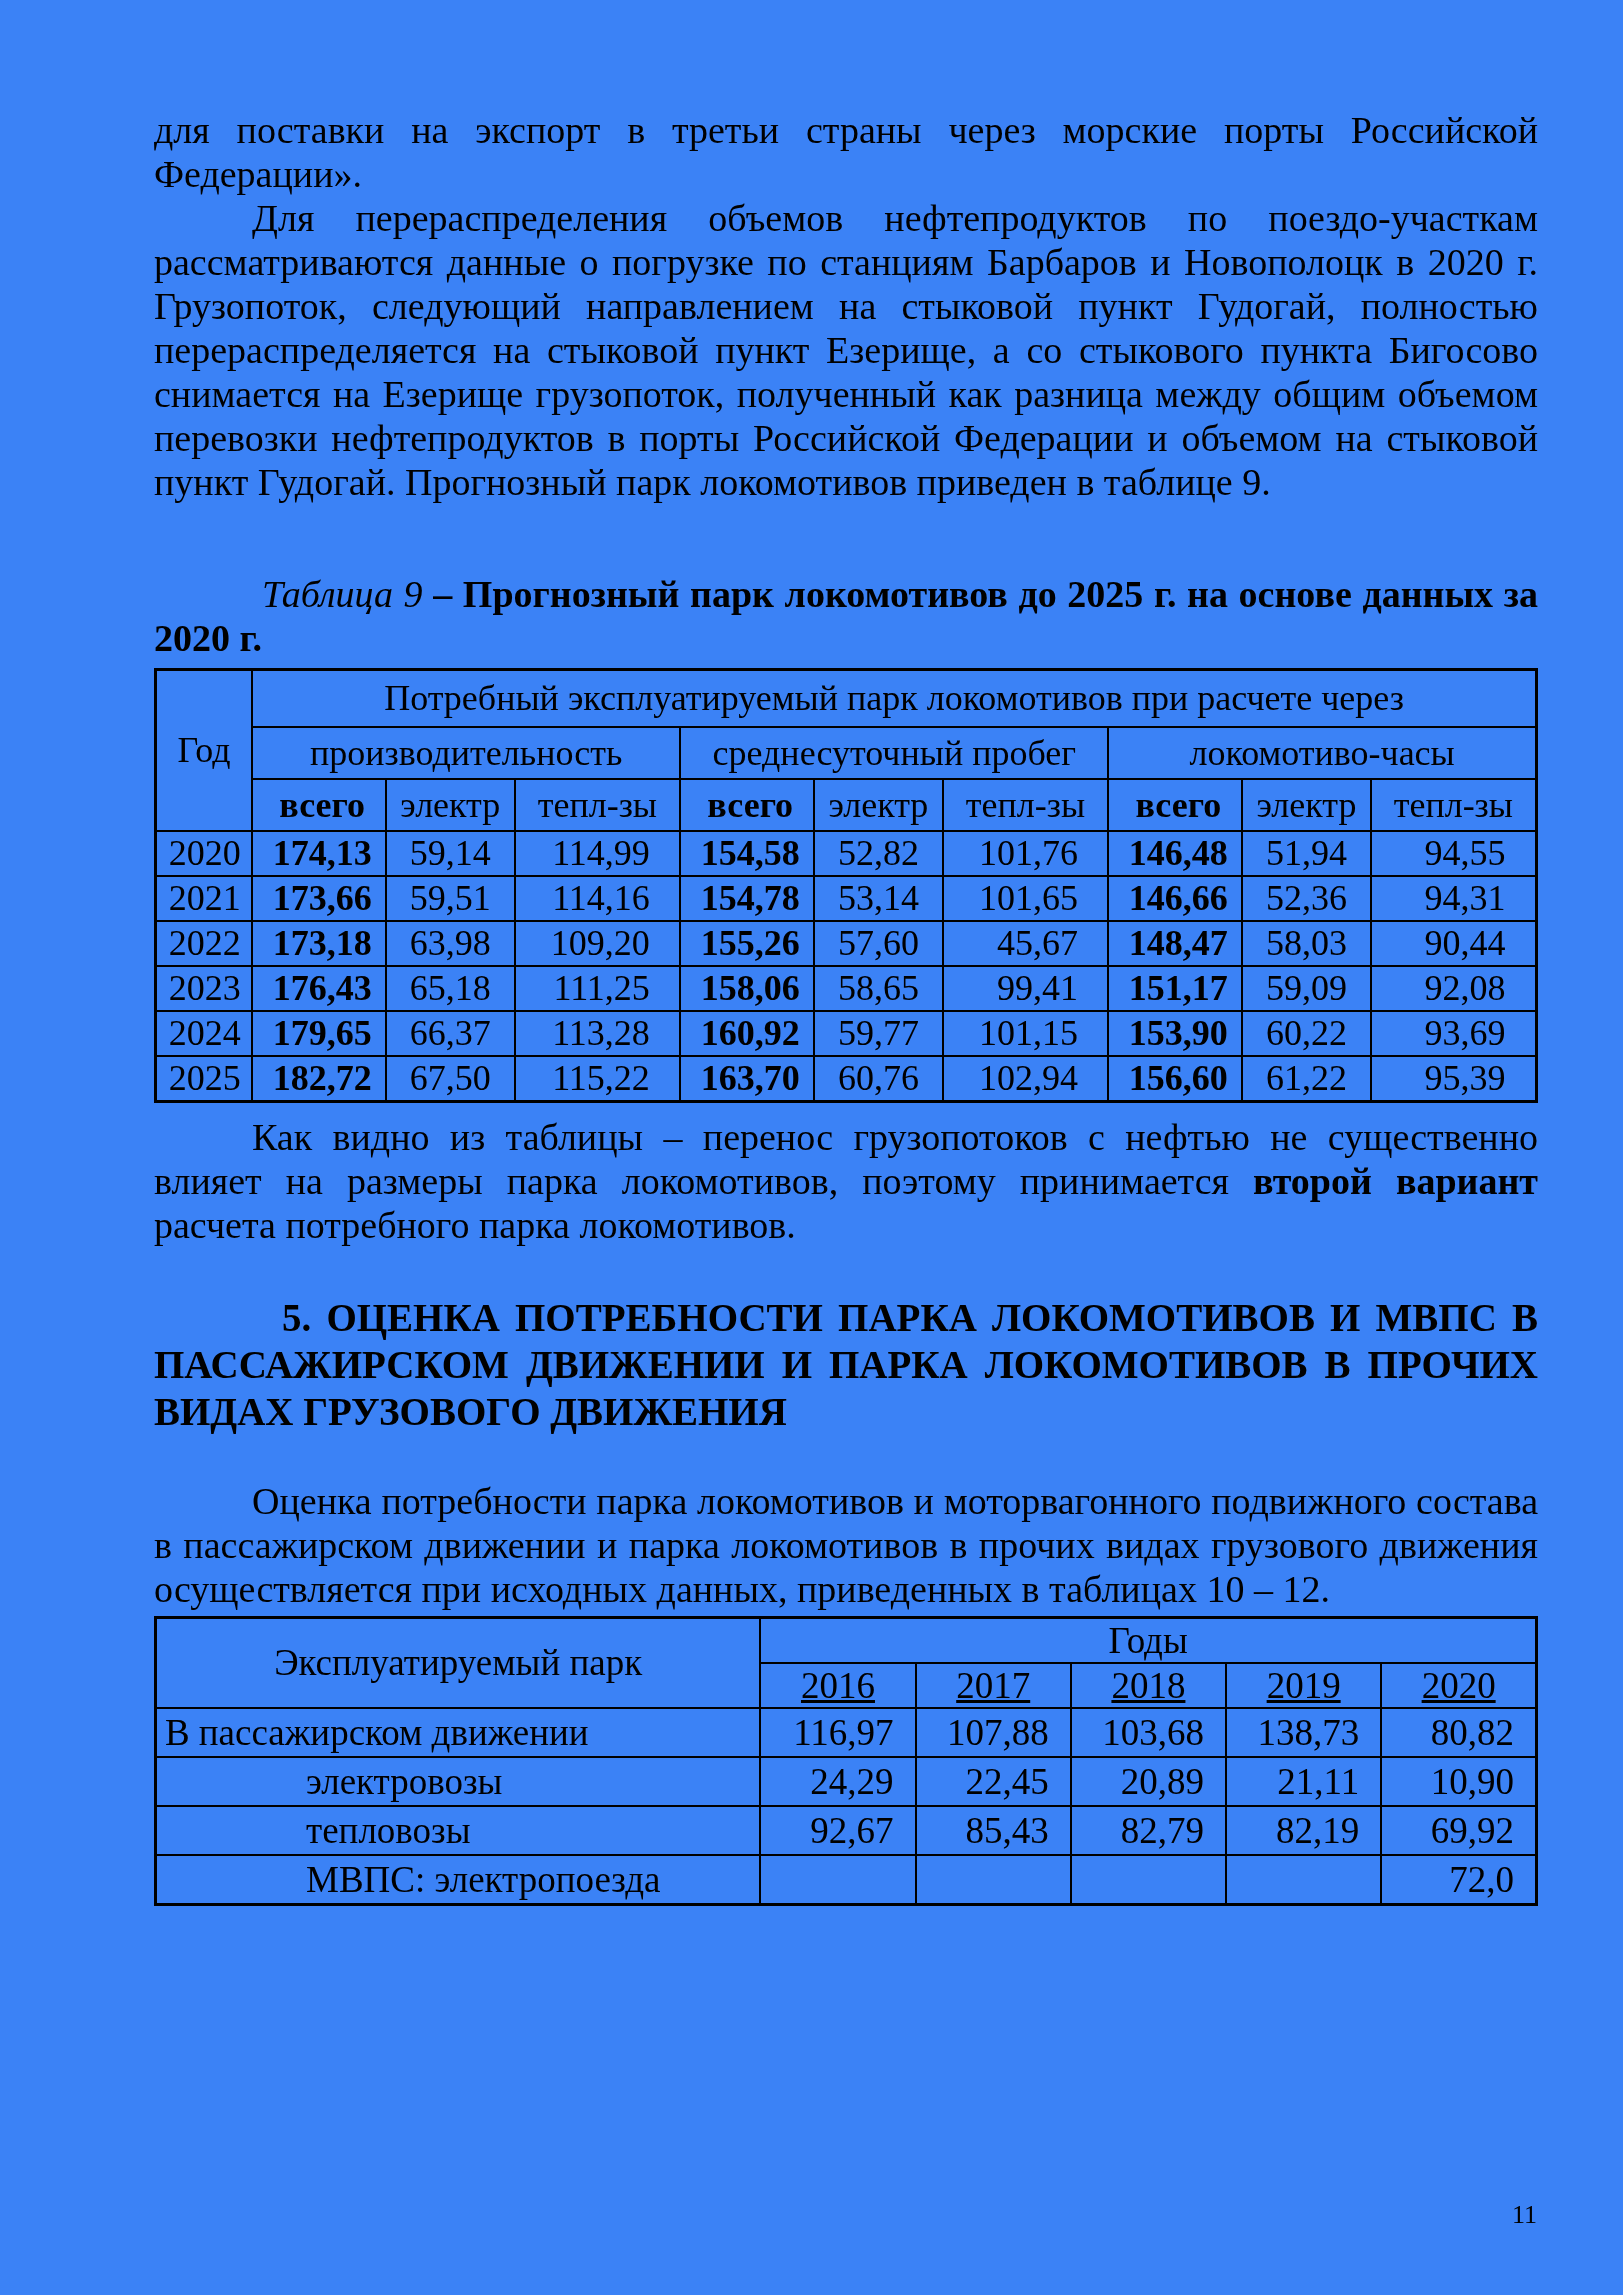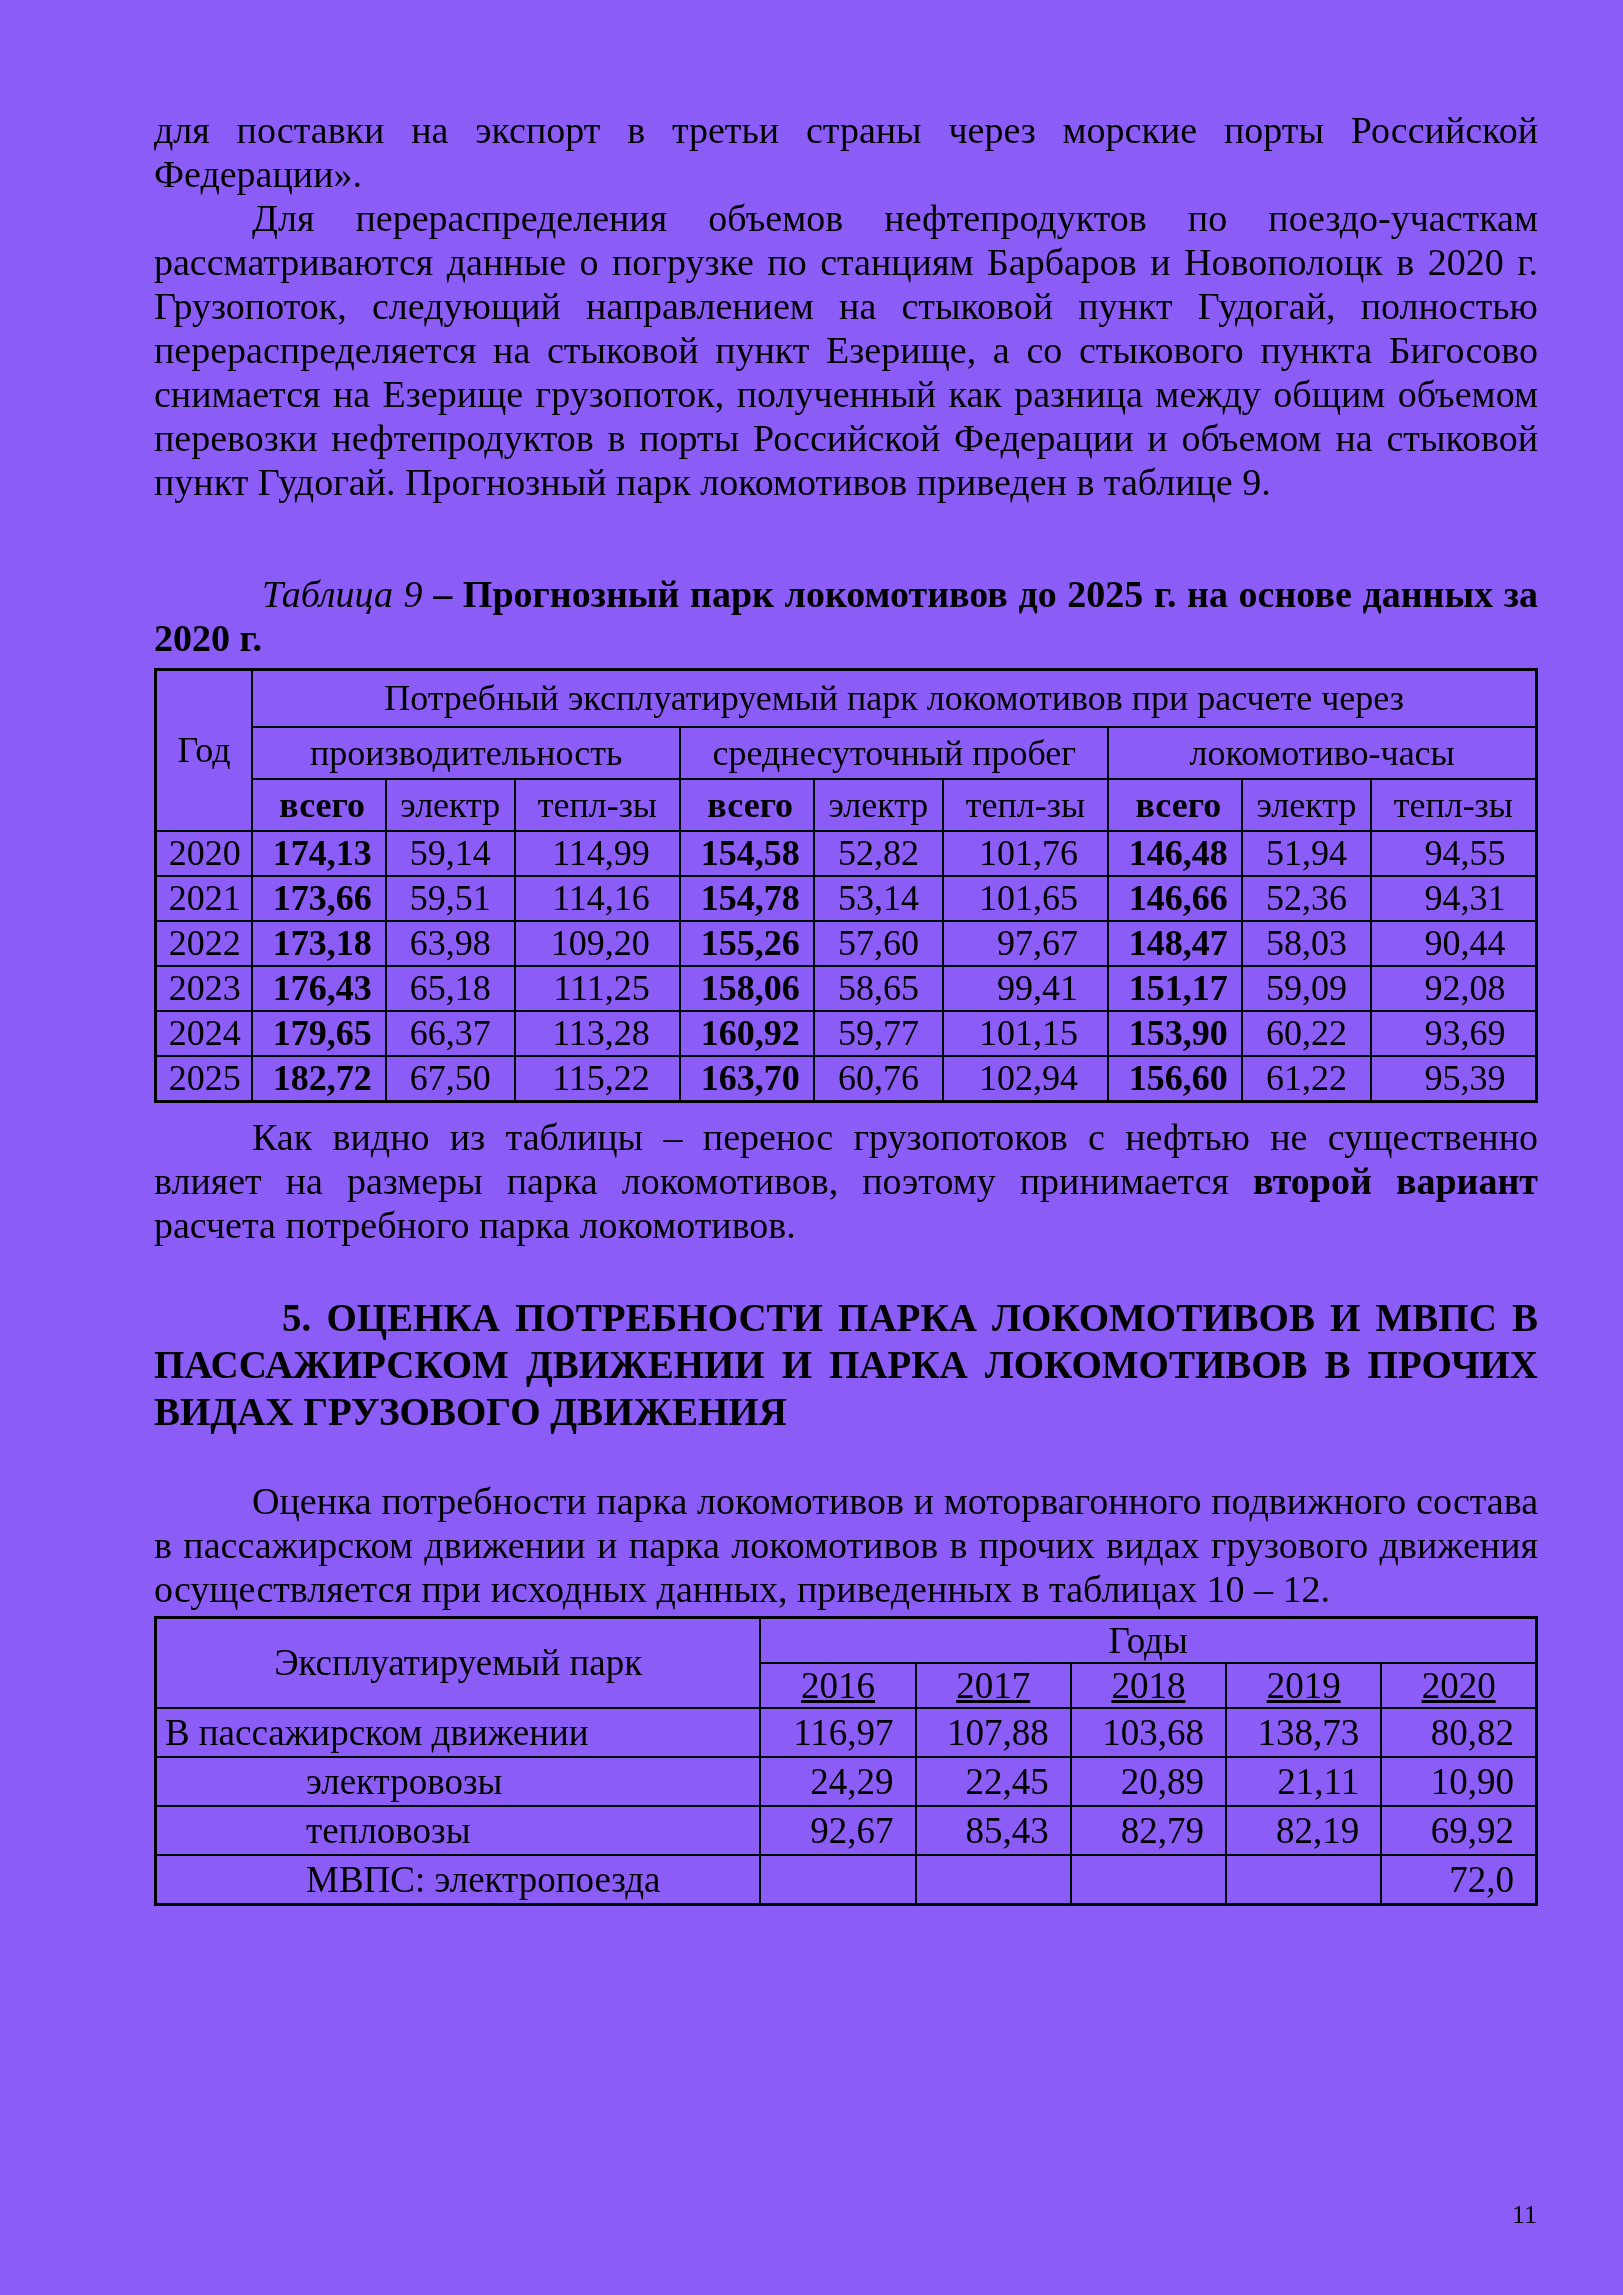--- a/index.html
+++ b/index.html
@@ -1,20 +1,20 @@
 <!DOCTYPE html>
 <html lang="ru" style="font-size:10.5px"><head>
 <meta charset="utf-8">
 <style>
   html,body{margin:0;padding:0;background:#888;}
   .page{
     position:relative;
     width:1623px;
     height:2295px;
-    background:#8b5cf6;
+    background:#3b82f6;
     box-sizing:border-box;
     padding:108px 85px 0 154px;
     font-family:"Liberation Serif","DejaVu Serif",serif;
     color:#000;
     overflow:hidden;
   }
   .body-text{
     font-size:38px;
     line-height:44px;
     text-align:justify;
@@ -165,21 +165,21 @@
           <td>52,36</td>
           <td class="r">94,31</td>
         </tr>
         <tr>
           <td class="year">2022</td>
           <td class="bold">173,18</td>
           <td>63,98</td>
           <td class="r">109,20</td>
           <td class="bold">155,26</td>
           <td>57,60</td>
-          <td class="r">97,67</td>
+          <td class="r">45,67</td>
           <td class="bold">148,47</td>
           <td>58,03</td>
           <td class="r">90,44</td>
         </tr>
         <tr>
           <td class="year">2023</td>
           <td class="bold">176,43</td>
           <td>65,18</td>
           <td class="r">111,25</td>
           <td class="bold">158,06</td>

